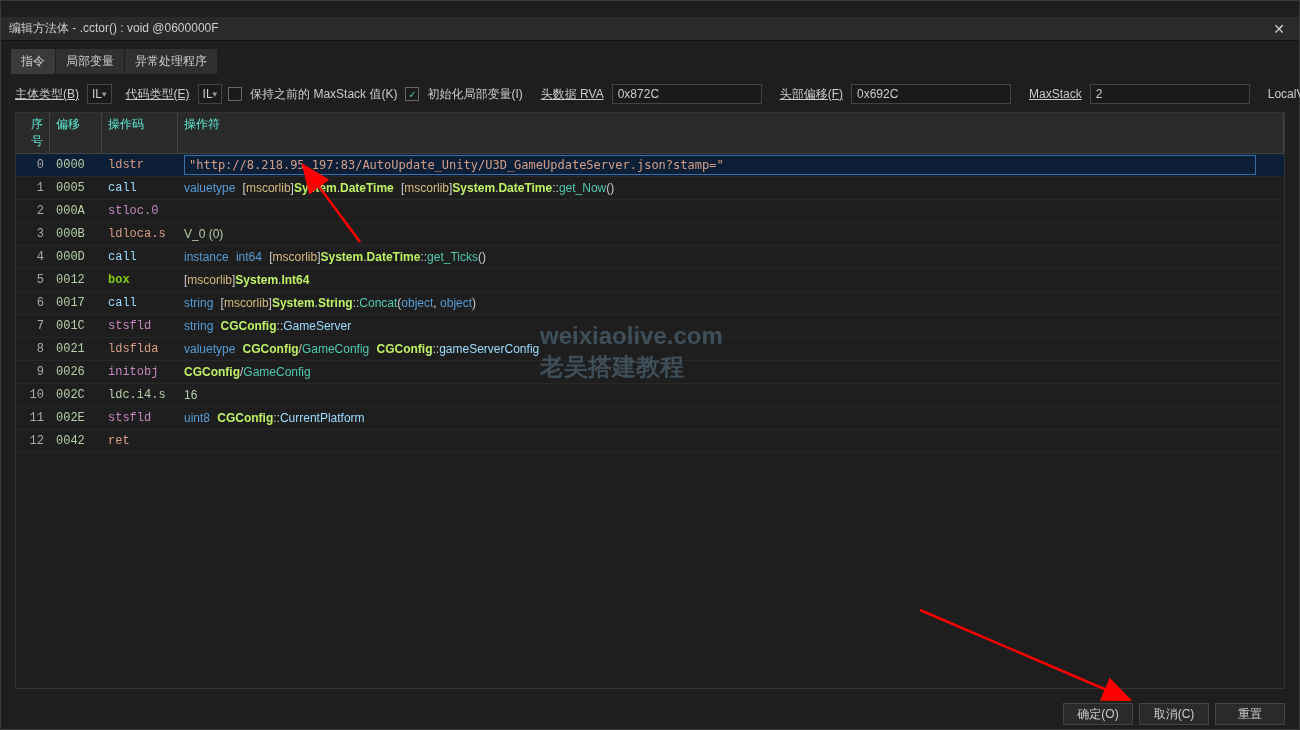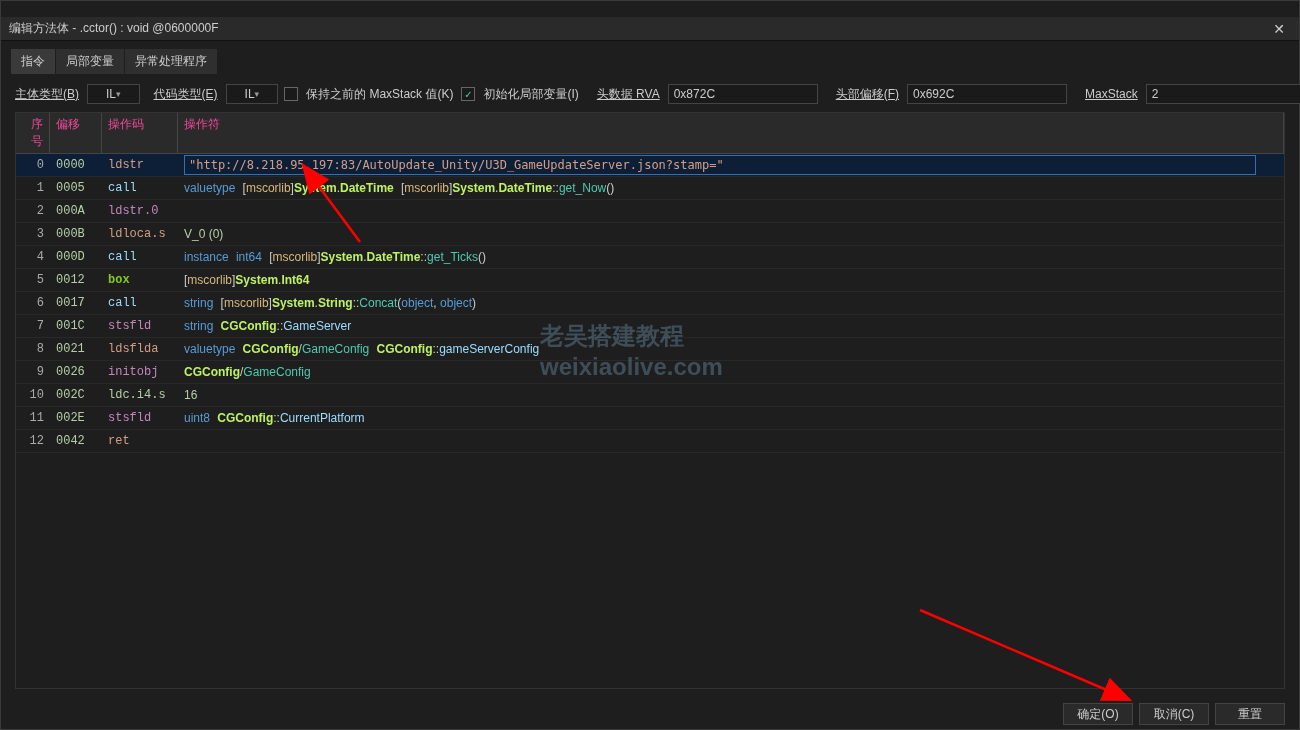--- a/index.html
+++ b/index.html
@@ -8,26 +8,26 @@
 .titlebar { height: 24px; background: #2a2a2a; display: flex; align-items: center; justify-content: space-between; padding: 0 8px; border-bottom: 1px solid #111; margin-top: 16px; }
 .titlebar-close { color: #ccc; font-size: 14px; cursor: pointer; padding: 0 6px; }
 .tabs { display: flex; background: #1e1e1e; padding: 8px 10px 0 10px; gap: 1px; }
 .tab { padding: 4px 10px; background: #2f2f2f; color: #ccc; cursor: pointer; font-size: 12px; }
 .tab.active { background: #3a3a3a; }
 .form-area { padding: 10px 14px 8px 14px; display: flex; gap: 6px; }
 .form-row { display: flex; align-items: center; gap: 8px; }
 .label { color: #ccc; font-size: 12px; white-space: nowrap; }
 .underline { text-decoration: underline; }
 .input-field { background: #1a1a1a; border: 1px solid #444; color: #ccc; font-size: 12px; height: 20px; padding: 0 5px; }
-.select-field { background: #1a1a1a; border: 1px solid #444; color: #ccc; font-size: 12px; height: 20px; padding: 0 18px; position: relative; display: flex; align-items: center; justify-content: space-between; }
+.select-field { background: #1a1a1a; border: 1px solid #444; color: #ccc; font-size: 12px; height: 20px; padding: 0 4px; position: relative; display: flex; align-items: center; justify-content: space-between; }
 .select-caret { font-size: 9px; color: #999; }
 .checkbox { width: 14px; height: 14px; border: 1px solid #666; background: #1a1a1a; display: inline-flex; align-items: center; justify-content: center; font-size: 10px; color: #4ec9b0; }
 .table-area { flex: 1; margin: 0 14px 8px 14px; border: 1px solid #333; display: flex; flex-direction: column; overflow: hidden; }
 .thead { display: flex; background: #2a2a2a; border-bottom: 1px solid #444; }
-.th { padding: 3px 6px; font-size: 12px; color: #ec4899; border-right: 1px solid #444; }
+.th { padding: 3px 6px; font-size: 12px; color: #5eead4; border-right: 1px solid #444; }
 .col-idx { width: 34px; text-align: right; }
 .col-offset { width: 52px; }
 .col-opcode { width: 76px; }
 .col-operand { flex: 1; }
 .tbody { flex: 1; overflow-y: auto; }
 .tr { display: flex; height: 23px; align-items: center; border-bottom: 1px solid #282828; }
 .tr.selected { background: #0c1f36; }
 .td { padding: 2px 6px; font-size: 12px; font-family: Consolas, "Courier New", monospace; white-space: nowrap; overflow: hidden; }
 .td.idx { width: 34px; text-align: right; color: #aaa; }
 .td.offset { width: 52px; color: #b5cea8; font-family: Liberation Mono, monospace; }
@@ -114,21 +114,21 @@
         </div>
         <div class="tr">
           <div class="td idx">1</div>
           <div class="td offset">0005</div>
           <div class="td opcode c-op-call">call</div>
           <div class="td operand"><span class="c-kw">valuetype</span> <span class="c-symbol">[</span><span class="c-asm">mscorlib</span><span class="c-symbol">]</span><span class="c-type">System</span><span class="c-symbol">.</span><span class="c-type">DateTime</span> <span class="c-symbol">[</span><span class="c-asm">mscorlib</span><span class="c-symbol">]</span><span class="c-type">System</span><span class="c-symbol">.</span><span class="c-type">DateTime</span><span class="c-symbol">::</span><span class="c-method">get_Now</span><span class="c-symbol">()</span></div>
         </div>
         <div class="tr">
           <div class="td idx">2</div>
           <div class="td offset">000A</div>
-          <div class="td opcode c-op-st">ldstr.0</div>
+          <div class="td opcode c-op-st">stloc.0</div>
           <div class="td operand"></div>
         </div>
         <div class="tr">
           <div class="td idx">3</div>
           <div class="td offset">000B</div>
           <div class="td opcode c-op-ldstr">ldloca.s</div>
           <div class="td operand"><span class="c-pale">V_0 (0)</span></div>
         </div>
         <div class="tr">
           <div class="td idx">4</div>
@@ -188,22 +188,22 @@
   </div>
 
   <div class="footer">
     <div class="btn">确定(O)</div>
     <div class="btn">取消(C)</div>
     <div class="btn">重置</div>
   </div>
 </div>
 
 <div class="watermark">
+  <div>weixiaolive.com</div>
   <div>老吴搭建教程</div>
-  <div>weixiaolive.com</div>
 </div>
 
 <svg class="arrow-svg" style="left:0;top:0" width="1300" height="730">
   <defs>
     <marker id="ah" markerWidth="12" markerHeight="10" refX="11" refY="5" orient="auto">
       <polygon points="0 0, 12 5, 0 10" fill="#ff0000"></polygon>
     </marker>
   </defs>
   <line x1="360" y1="242" x2="303" y2="165" stroke="#ff0000" stroke-width="2.5" marker-end="url(#ah)"></line>
   <line x1="920" y1="610" x2="1130" y2="700" stroke="#ff0000" stroke-width="2.5" marker-end="url(#ah)"></line>

